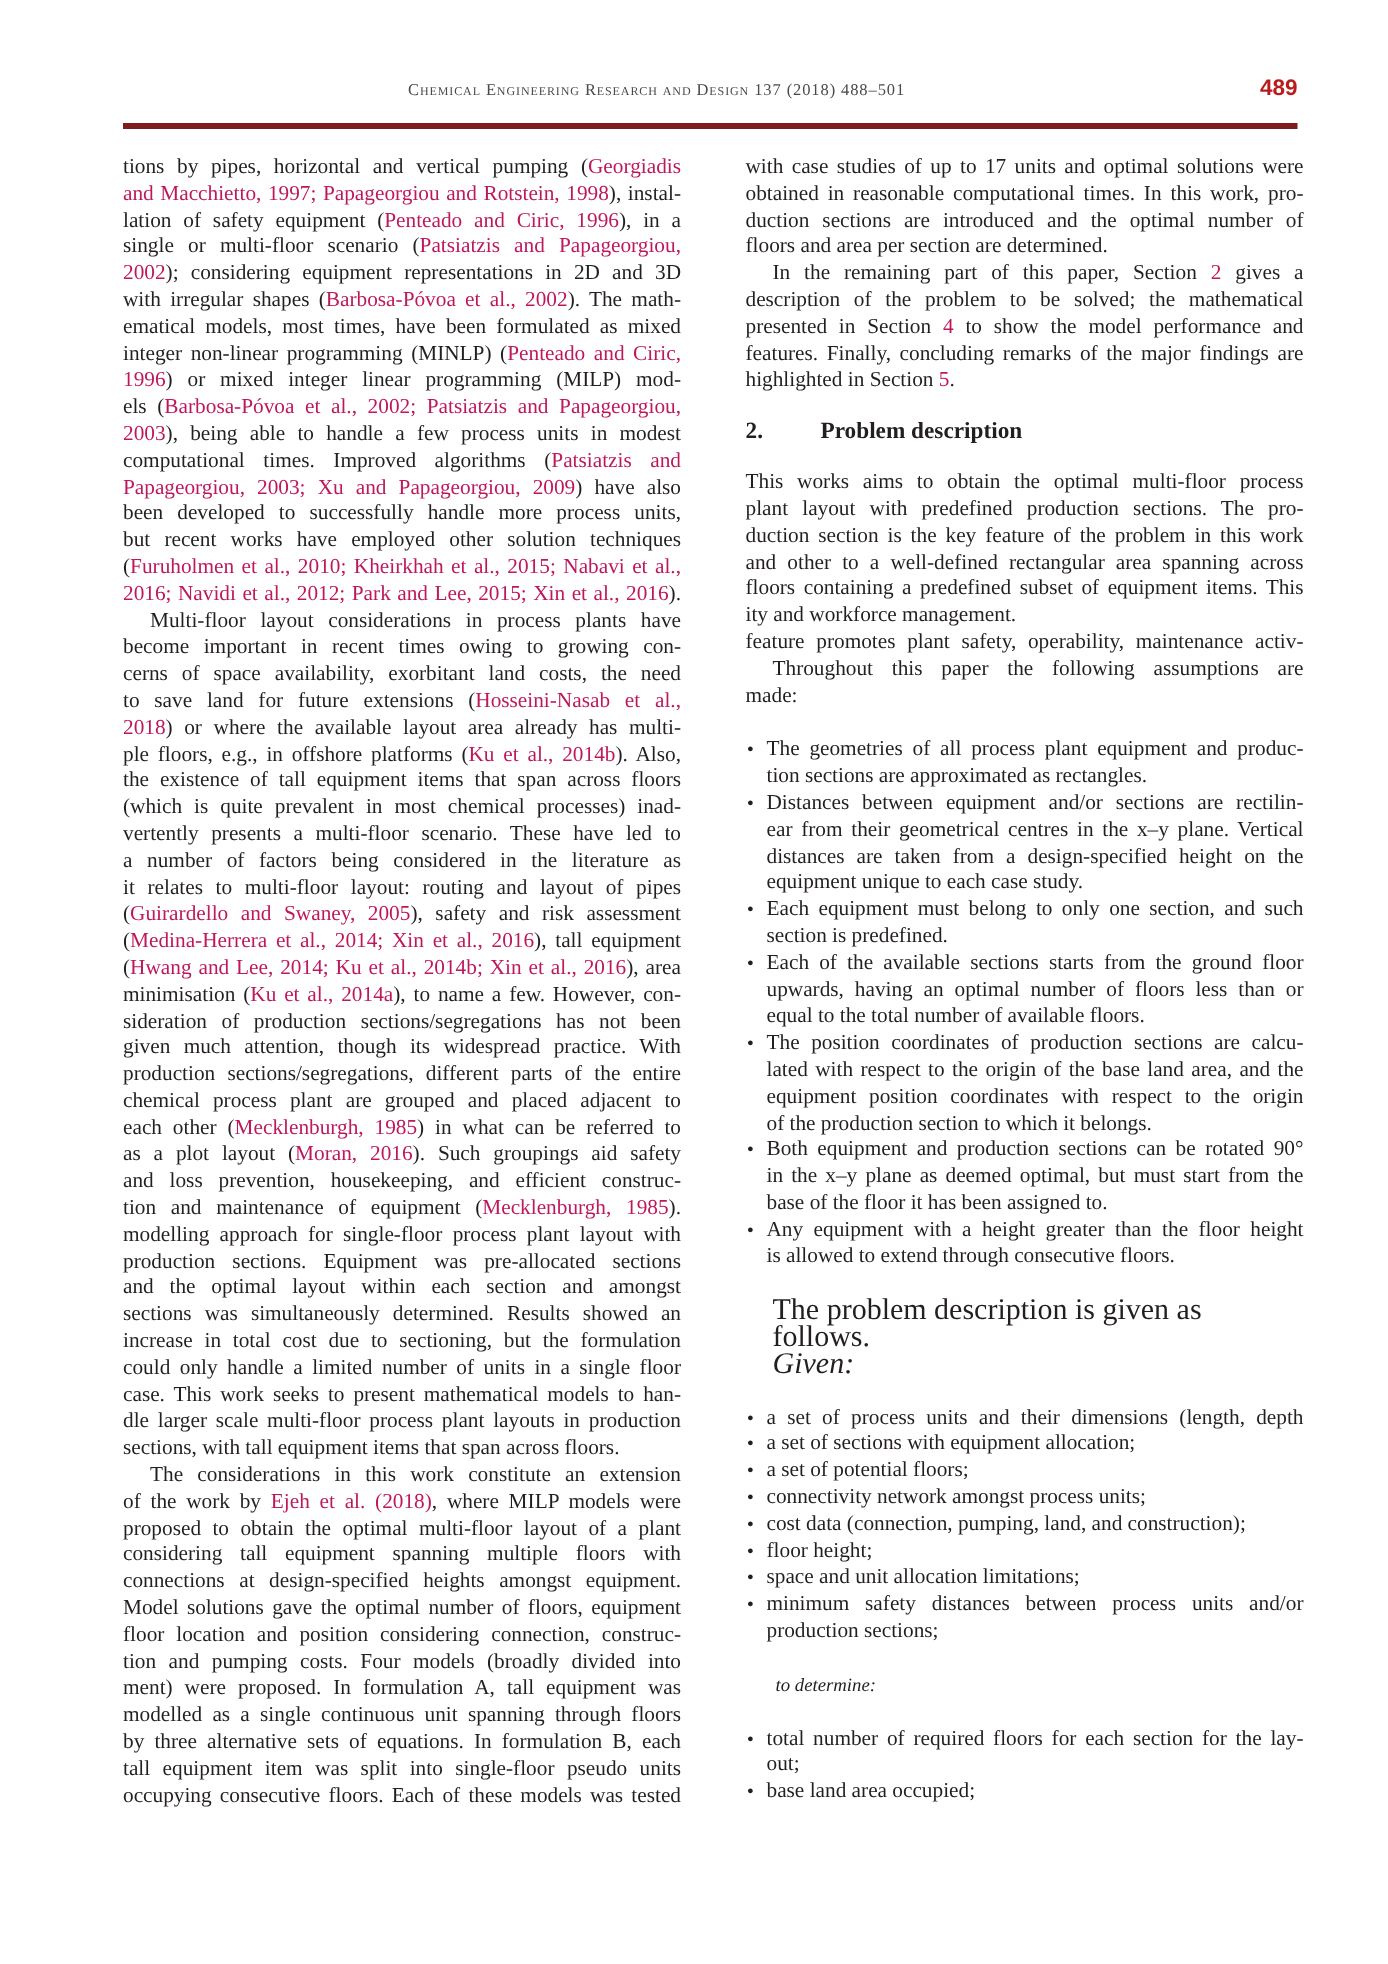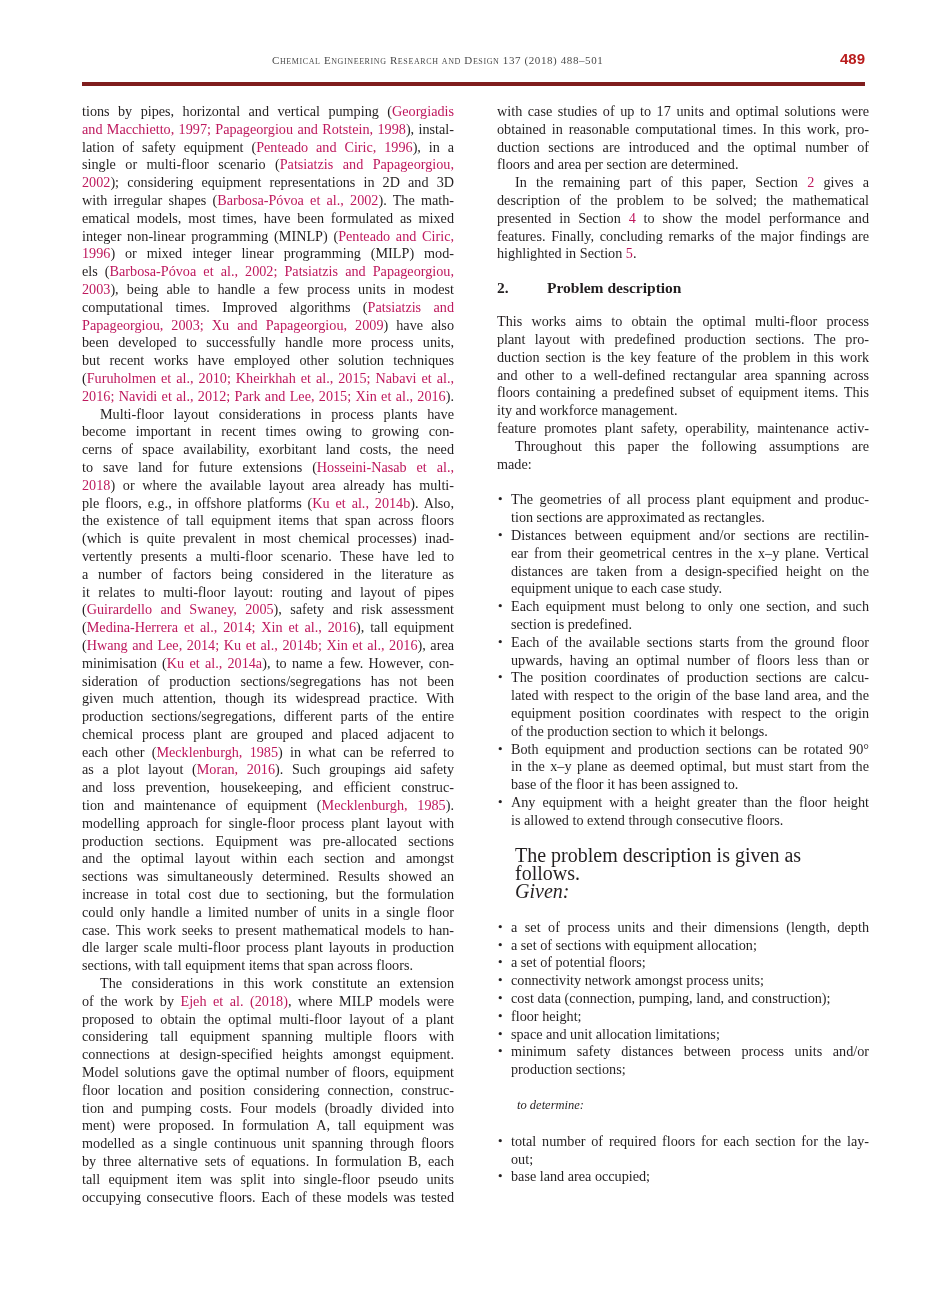--- a/index.html
+++ b/index.html
@@ -145,20 +145,21 @@
       </div>
       <div class="bullet">
         <span class="bullet-dot">•</span>
         <div class="line">Each equipment must belong to only one section, and such</div>
         <div class="line last">section is predefined.</div>
       </div>
       <div class="bullet">
         <span class="bullet-dot">•</span>
         <div class="line">Each of the available sections starts from the ground floor</div>
         <div class="line">upwards, having an optimal number of floors less than or</div>
+        <div class="line last">equal to the total number of available floors.</div>
       </div>
       <div class="bullet">
         <span class="bullet-dot">•</span>
         <div class="line">The position coordinates of production sections are calcu-</div>
         <div class="line">lated with respect to the origin of the base land area, and the</div>
         <div class="line">equipment position coordinates with respect to the origin</div>
         <div class="line last">of the production section to which it belongs.</div>
       </div>
       <div class="bullet">
         <span class="bullet-dot">•</span>

